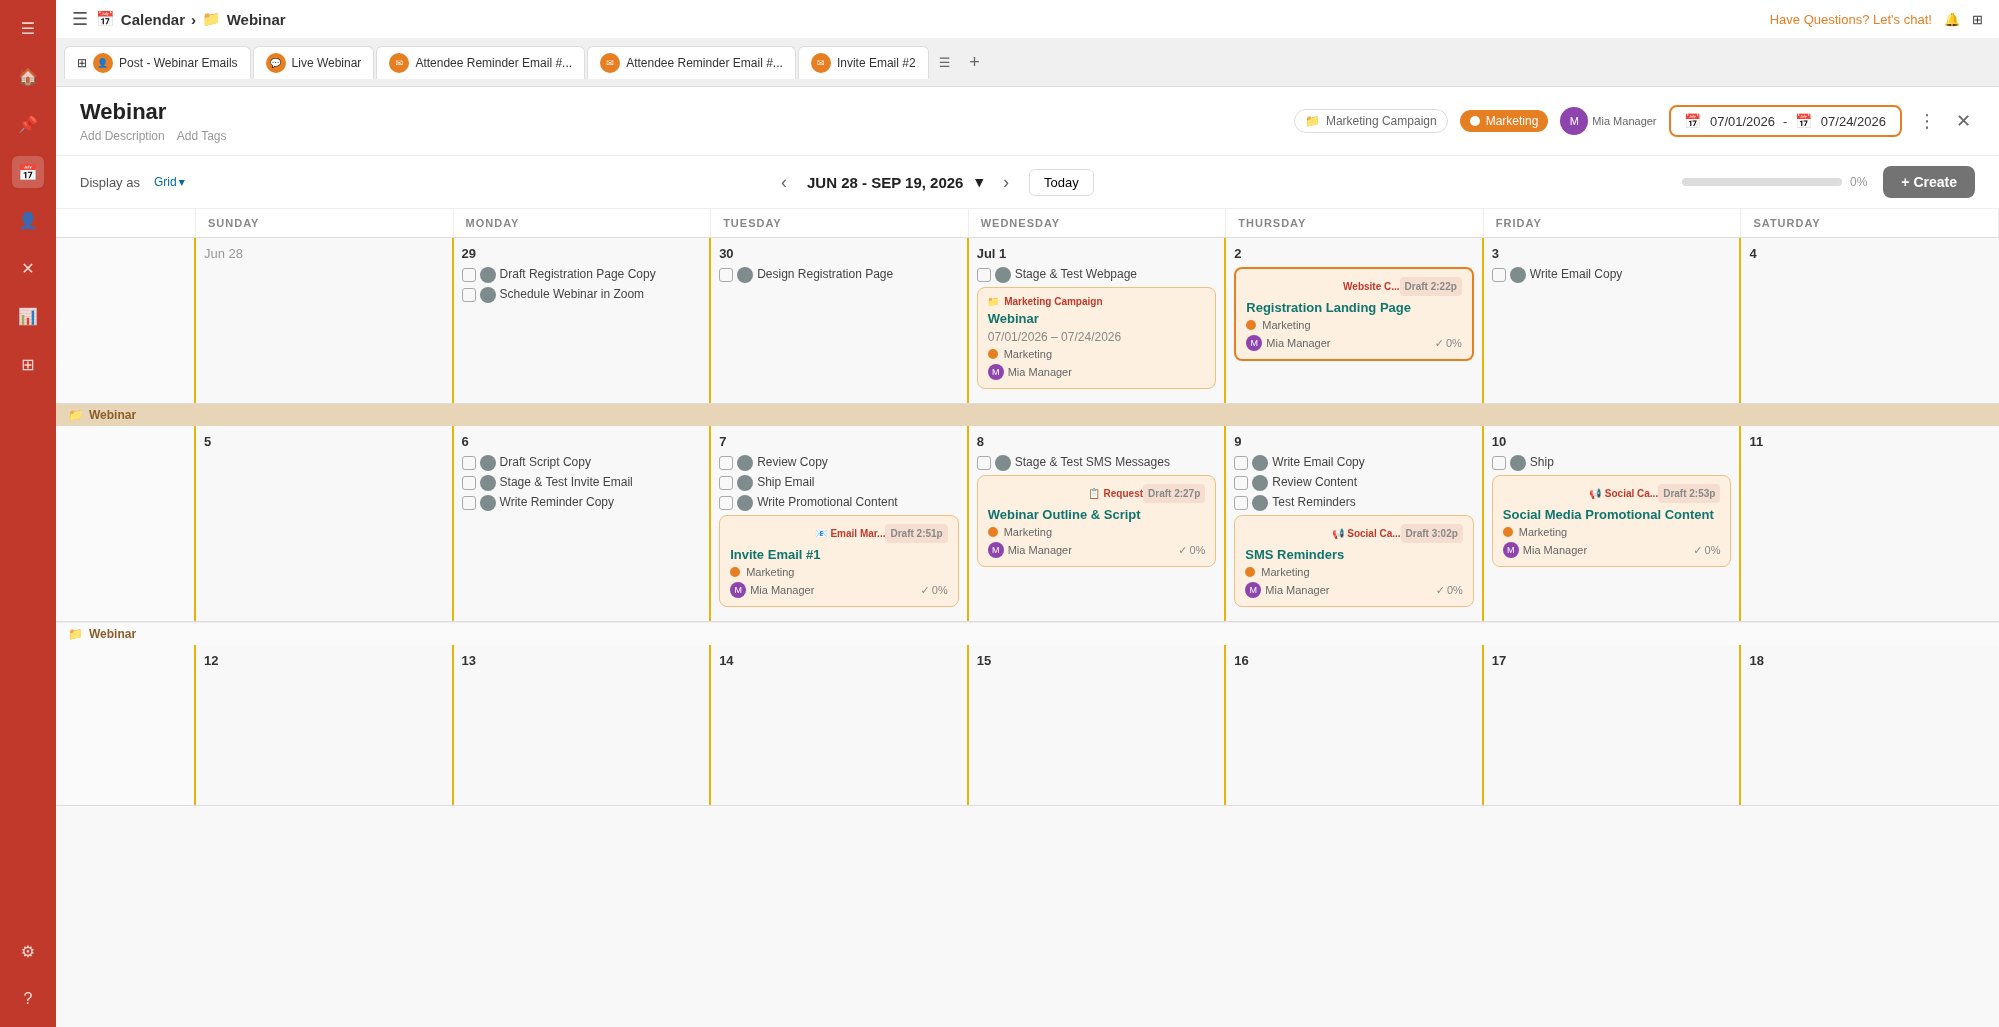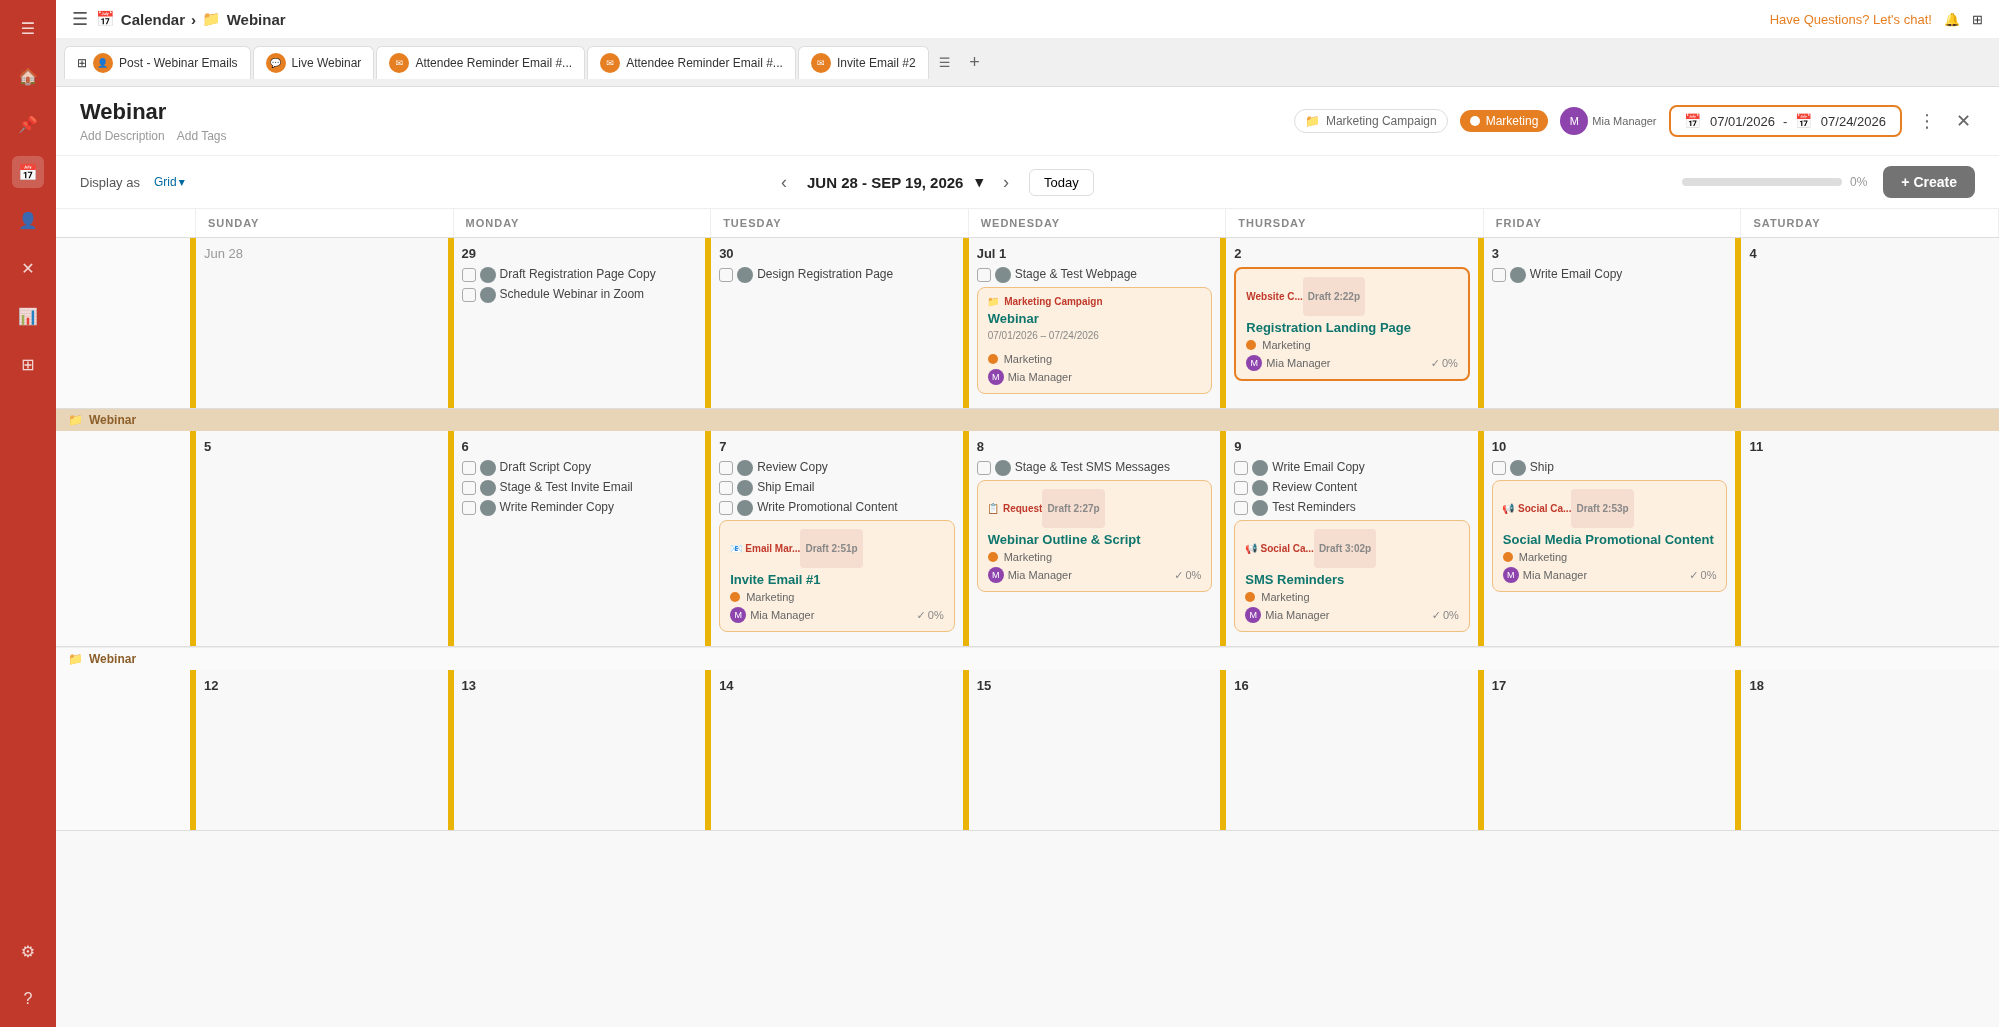--- a/index.html
+++ b/index.html
@@ -58,48 +58,48 @@
     .progress-bar { width: 160px; height: 8px; background: #ddd; border-radius: 4px; }
     .progress-fill { height: 100%; background: #ccc; border-radius: 4px; width: 0%; }
     .pct-label { font-size: 12px; color: #999; }
     .create-btn { display: flex; align-items: center; gap: 6px; padding: 8px 18px; background: #737373; color: white; border: none; border-radius: 8px; cursor: pointer; font-size: 14px; font-weight: 600; }
 
     
     .calendar-grid { flex: 1; overflow-y: auto; background: #f8f8f8; }
     .cal-header-row { display: grid; grid-template-columns: 140px repeat(7, 1fr); border-bottom: 1px solid #ddd; background: white; }
     .cal-day-header { padding: 8px 12px; font-size: 11px; font-weight: 700; letter-spacing: 1px; color: #888; text-transform: uppercase; border-right: 1px solid #eee; }
     .cal-week-banner { grid-column: 1 / -1; background: #e8d5b7; padding: 4px 12px; font-size: 12px; font-weight: 600; color: #8b5e2a; display: flex; align-items: center; gap: 6px; }
-    .cal-cell { border-right: 6px solid #eab308; padding: 8px; vertical-align: top; min-height: 160px; position: relative; }
+    .cal-cell { border-right: 2px solid #eab308; padding: 8px; vertical-align: top; min-height: 160px; position: relative; }
     .cal-cell:last-child { border-right: none; }
     .cell-date { font-size: 13px; font-weight: 600; color: #333; margin-bottom: 6px; }
     .cell-date.sunday { color: #999; font-weight: 400; }
     .task-item { display: flex; align-items: flex-start; gap: 4px; margin-bottom: 4px; font-size: 12px; color: #444; }
     .task-check { width: 14px; height: 14px; border: 1px solid #aaa; border-radius: 3px; flex-shrink: 0; margin-top: 1px; }
     .task-avatar { width: 16px; height: 16px; border-radius: 50%; background: #7f8c8d; flex-shrink: 0; }
     .task-text { font-size: 12px; line-height: 1.3; }
 
     
     .card { border-radius: 8px; padding: 8px 10px; margin-bottom: 6px; }
     .card-marketing { background: #fdf0e0; border: 1px solid #f0c080; }
     .card-email { background: #fdf0e0; border: 1px solid #f0c080; }
     .card-highlighted { border: 2px solid #e67e22; background: #fdf0e0; }
     .card-social { background: #fdf0e0; border: 1px solid #f0c080; }
     .card-request { background: #fdf0e0; border: 1px solid #f0c080; }
     .card-label { font-size: 10px; font-weight: 600; color: #c0392b; display: flex; align-items: center; gap: 4px; margin-bottom: 4px; }
     .card-title { font-size: 13px; font-weight: 700; color: #0f766e; margin-bottom: 4px; }
-    .card-dates { font-size: 10px; color: #888; margin-bottom: 12px; }
+    .card-dates { font-size: 12px; color: #888; margin-bottom: 4px; }
     .card-tags { display: flex; align-items: center; gap: 6px; margin-bottom: 4px; }
     .card-dot { width: 10px; height: 10px; border-radius: 50%; background: #e67e22; }
     .card-tag-text { font-size: 11px; color: #666; }
     .card-footer { display: flex; align-items: center; justify-content: space-between; }
     .card-manager { display: flex; align-items: center; gap: 4px; font-size: 11px; color: #666; }
     .card-pct { font-size: 11px; color: #888; display: flex; align-items: center; gap: 2px; }
-    .card-draft-row { display: flex; align-items: center; justify-content: flex-start; margin-bottom: 4px; }
+    .card-draft-row { display: flex; align-items: center; justify-content: flex-end; margin-bottom: 4px; }
     .card-draft-label { font-size: 10px; font-weight: 700; color: #c0392b; }
-    .card-draft-time { font-size: 10px; color: #888; background: #f5ddd0; padding: 14px 5px; border-radius: 4px; font-weight: 600; }
+    .card-draft-time { font-size: 10px; color: #888; background: #f5ddd0; padding: 4px 5px; border-radius: 4px; font-weight: 600; }
 
     
     .week-container { border-bottom: 1px solid #ddd; }
     .week-grid { display: grid; grid-template-columns: 140px repeat(7, 1fr); min-height: 160px; }
   </style>
 </head>
 <body>
 
 <div class="app-container">
 

